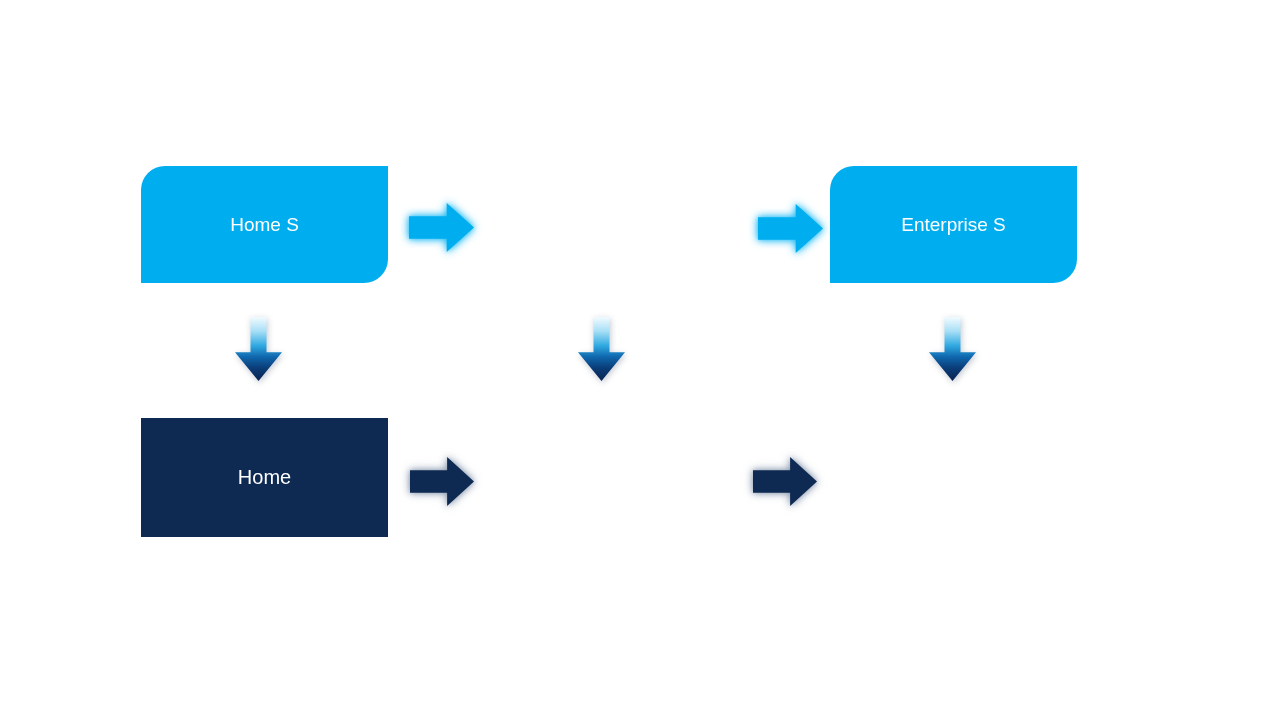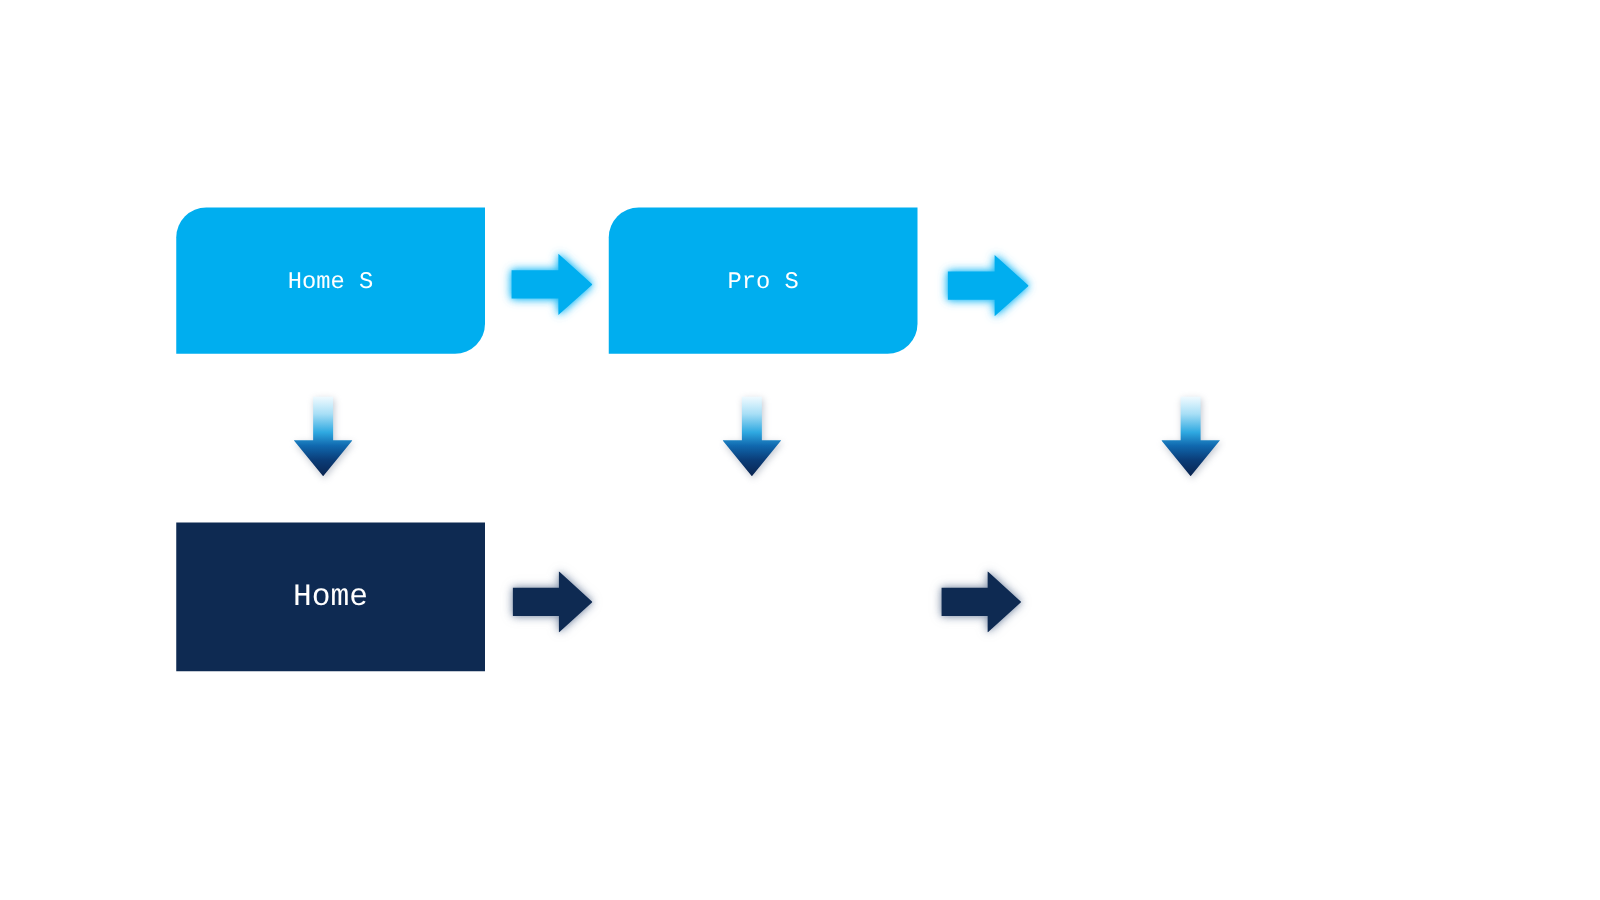--- a/index.html
+++ b/index.html
@@ -1,39 +1,39 @@
 <!DOCTYPE html>
 <html style="--background: #FFFFFF; --top-box: #00AEEF; --bottom-box: #0E2A52; --top-arrow: #00AEEF; --bottom-arrow: #0E2A52; --text: #FFFFFF; --down-arrow-gradient-top: #F2FBFF; --down-arrow-gradient-mid: #2FA9E1; --down-arrow-gradient-bottom: #0A2450;"><head>
 <meta charset="utf-8">
 <style>
   html,body{margin:0;padding:0;background:#ffffff;}
   .canvas{
     position:relative;
     width:1280px;height:592px;
     background:var(--background,#ffffff);
-    font-family:Liberation Mono, monospace;
+    font-family:Liberation Sans, sans-serif;
     overflow:hidden;
   }
   .box{
     position:absolute;
     width:247px;
     display:flex;align-items:center;justify-content:center;
     color:var(--text,#ffffff);
     text-align:center;
   }
   .box.top{
     top:166px;height:117px;
     background:var(--top-box,#00AEEF);
     border-radius:24px 0 24px 0;
     font-size:19px;
   }
   .box.bottom{
     top:418px;height:119px;
     background:var(--bottom-box,#0E2A52);
-    font-size:25px;
+    font-size:20px;
   }
   .arrow-wrap{position:absolute;}
   .arrow{width:100%;height:100%;}
   .arrow.right{
     clip-path:polygon(0 27%,58% 27%,58% 0,100% 50%,58% 100%,58% 73%,0 73%);
   }
   .arrow.right.cyan{background:var(--top-arrow,#00AEEF);}
   .arrow.right.navy{background:var(--bottom-arrow,#0E2A52);}
   .glow-cyan{filter:drop-shadow(0 0 4px rgba(0,176,240,0.85)) drop-shadow(0 0 2px rgba(120,215,255,0.9));}
   .glow-navy{filter:drop-shadow(0 0 4px rgba(95,115,145,0.65)) drop-shadow(0 0 2px rgba(140,155,180,0.55));}
@@ -50,22 +50,22 @@
   }
 </style>
 </head>
 <body>
 
 <div class="canvas">
 
   <div class="box top" style="left:141px">
     <span>Home S</span>
   </div>
-  <div class="box top" style="left:487px">
-    <span>Pro S</span>
+  <div class="box top" style="left:830px">
+    <span>Enterprise S</span>
   </div>
 
   <div class="arrow-wrap glow-cyan" style="left:409px;top:203px;width:65px;height:49px">
     <div class="arrow right cyan"></div>
   </div>
   <div class="arrow-wrap glow-cyan" style="left:758px;top:204px;width:65px;height:49px">
     <div class="arrow right cyan"></div>
   </div>
 
   <div class="arrow-wrap glow-soft" style="left:235px;top:317px;width:47px;height:64px">

